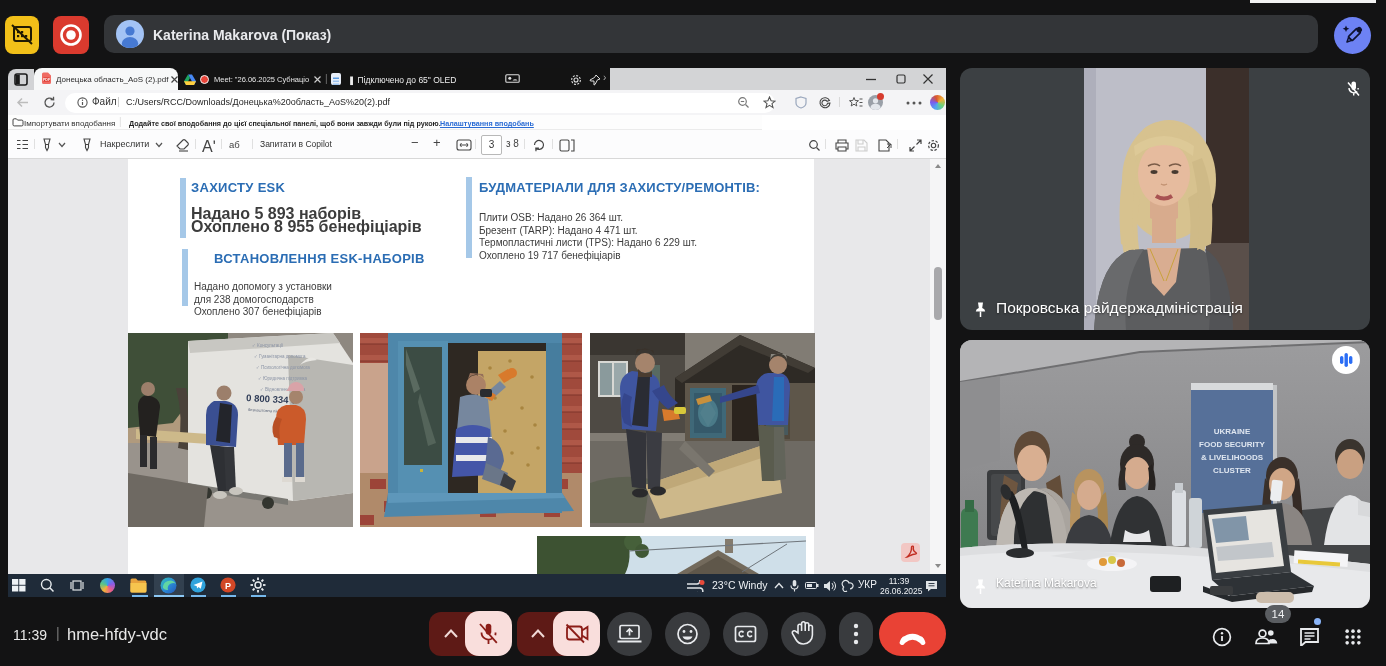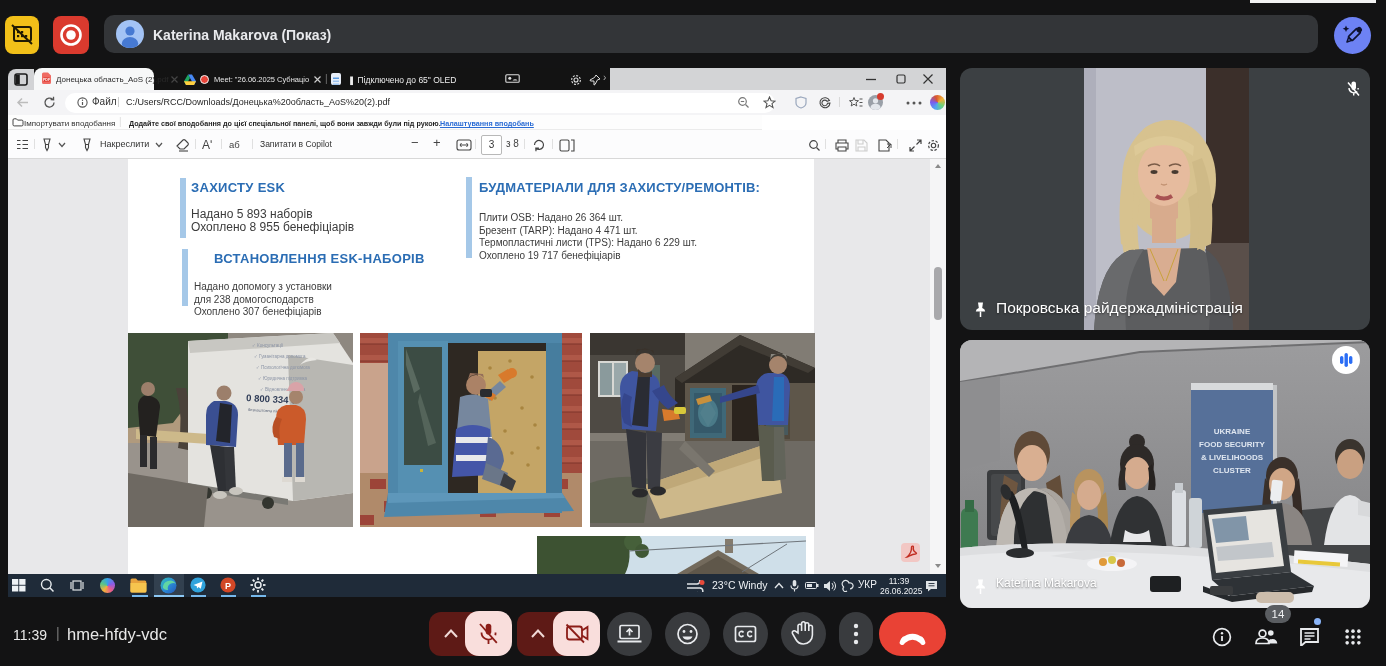--- a/index.html
+++ b/index.html
@@ -51,21 +51,21 @@
   <div class="abs" style="left:0;top:0;width:938px;height:22px;background:#d3d4d6;"></div>
   <div class="abs" style="left:0;top:0;width:602px;height:22px;background:#131313;"></div>
 
   <div class="abs" style="left:0;top:1px;width:26px;height:21px;background:#d2d3d5;border-radius:8px 0 0 0;">
     <svg width="26" height="21">
         <rect x="7" y="5" width="12" height="11" rx="2" fill="none" stroke="#1b1b1b" stroke-width="1.6"></rect>
         <rect x="7.8" y="5.8" width="4" height="9.4" fill="#1b1b1b"></rect>
       </svg>
   </div>
 
-  <div class="abs" style="left:26px;top:0px;width:120px;height:22px;background:#f7f8f8;border-radius:8px 8px 0 0;">
+  <div class="abs" style="left:26px;top:0px;width:144px;height:22px;background:#f7f8f8;border-radius:8px 8px 0 0;">
     <svg class="abs" style="left:7px;top:4px;" width="11" height="13" viewBox="0 0 11 13">
       <path d="M1 2 a1.5 1.5 0 0 1 1.5 -1.5 h4.5 l3 3 v7 a1.5 1.5 0 0 1 -1.5 1.5 h-6 a1.5 1.5 0 0 1 -1.5 -1.5 Z" fill="#ef6b63"></path>
       <rect x="2.2" y="5.5" width="6.6" height="4" rx="0.8" fill="#d93025"></rect>
       <text x="5.5" y="8.9" font-size="3.6" fill="#fff" text-anchor="middle" font-family="Liberation Sans" font-weight="bold">PDF</text>
     </svg>
     <span class="abs" style="left:22px;top:6.5px;font-size:8px;color:#2a2a2a;white-space:nowrap;">Донецька область_AoS (2).pdf</span>
     <svg class="abs" style="left:136px;top:7px;" width="9" height="9">
         <path d="M1.5 1.5 L7.5 7.5 M7.5 1.5 L1.5 7.5" stroke="#444" stroke-width="1.2"></path>
       </svg>
   </div>
@@ -192,21 +192,21 @@
       </svg>
     <span class="abs" style="left:92px;top:9px;font-size:9px;color:#333;">Накреслити</span>
     <svg class="abs" style="left:147px;top:12px;" width="8" height="6">
         <path d="M1 1 L4 4.5 L7 1" stroke="#555" stroke-width="1.2" fill="none"></path>
       </svg>
     <svg class="abs" style="left:167px;top:8px;" width="15" height="14" viewBox="0 0 15 14">
         <path d="M2 8 L8 2 a1.5 1.5 0 0 1 2 0 l3 3 a1.5 1.5 0 0 1 0 2 L9 11 h-4 Z" fill="none" stroke="#444" stroke-width="1.1"></path>
         <line x1="4" y1="13" x2="13" y2="13" stroke="#444" stroke-width="1.1"></line>
       </svg>
     <span class="abs" style="left:186px;top:7px;color:#ddd;font-size:11px;">|</span>
-    <span class="abs" style="left:194px;top:8px;font-size:12px;color:#444;">Aʹ</span>
+    <span class="abs" style="left:194px;top:8px;font-size:16px;color:#444;">Aʹ</span>
     <span class="abs" style="left:212px;top:7px;color:#ddd;font-size:11px;">|</span>
     <span class="abs" style="left:221px;top:9px;font-size:9.5px;color:#444;">аб</span>
     <span class="abs" style="left:243px;top:7px;color:#ddd;font-size:11px;">|</span>
     <span class="abs" style="left:252px;top:9px;font-size:8.5px;color:#333;">Запитати в Copilot</span>
     <span class="abs" style="left:403px;top:5px;font-size:13px;color:#444;">−</span>
     <span class="abs" style="left:425px;top:5px;font-size:13px;color:#444;">+</span>
     <svg class="abs" style="left:448px;top:9px;" width="16" height="12" viewBox="0 0 16 12">
         <rect x="1" y="1" width="14" height="10" rx="2" fill="none" stroke="#444" stroke-width="1.1"></rect>
         <path d="M4 6 h8 M5.5 4 L4 6 L5.5 8 M10.5 4 L12 6 L10.5 8" stroke="#444" stroke-width="1" fill="none"></path>
       </svg>
@@ -246,21 +246,21 @@
         <circle cx="6.5" cy="6.5" r="2.2" fill="none" stroke="#444" stroke-width="1.1"></circle>
         <circle cx="6.5" cy="6.5" r="4.9" fill="none" stroke="#444" stroke-width="1.2" stroke-dasharray="2.4 1.7"></circle>
       </svg>
   </div>
 
   <div class="abs" style="left:0;top:91px;width:938px;height:415px;background:#e8e8ea;overflow:hidden;">
     <div class="abs" style="left:120px;top:0;width:686px;height:415px;background:#fff;"></div>
 
     <div class="abs" style="left:172px;top:19px;width:6px;height:60px;background:#a5c8e8;"></div>
     <div class="abs" style="left:183px;top:21px;font-size:13px;font-weight:bold;color:#2b6db4;letter-spacing:0.3px;">ЗАХИСТУ ESK</div>
-    <div class="abs" style="left:183px;top:49px;font-size:12px;color:#3c3c3c;line-height:12.5px;">Надано 5 893 наборів<br>Охоплено 8 955 бенефіціарів</div>
+    <div class="abs" style="left:183px;top:49px;font-size:16px;color:#3c3c3c;line-height:12.5px;font-weight:bold;">Надано 5 893 наборів<br>Охоплено 8 955 бенефіціарів</div>
     <div class="abs" style="left:174px;top:90px;width:6px;height:57px;background:#a5c8e8;"></div>
     <div class="abs" style="left:186px;top:92px;font-size:13px;font-weight:bold;color:#2b6db4;letter-spacing:0.3px;margin-left:20px;">ВСТАНОВЛЕННЯ ESK-НАБОРІВ</div>
     <div class="abs" style="left:186px;top:122px;font-size:10px;color:#3c3c3c;line-height:12.5px;">Надано допомогу з установки<br>для 238 домогосподарств<br>Охоплено 307 бенефіціарів</div>
 
     <div class="abs" style="left:458px;top:18px;width:6px;height:81px;background:#a5c8e8;"></div>
     <div class="abs" style="left:471px;top:21px;font-size:13px;font-weight:bold;color:#2b6db4;letter-spacing:0.2px;">БУДМАТЕРІАЛИ ДЛЯ ЗАХИСТУ/РЕМОНТІВ:</div>
     <div class="abs" style="left:471px;top:53px;font-size:10px;color:#3c3c3c;line-height:12.5px;">Плити OSB: Надано 26 364 шт.<br>Брезент (TARP): Надано 4 471 шт.<br>Термопластичні листи (TPS): Надано 6 229 шт.<br>Охоплено 19 717 бенефіціарів</div>
 
     <svg class="abs" style="left:120px;top:174px;" width="225" height="194" viewBox="0 0 225 194">
       <rect width="225" height="194" fill="#99938c"></rect>

